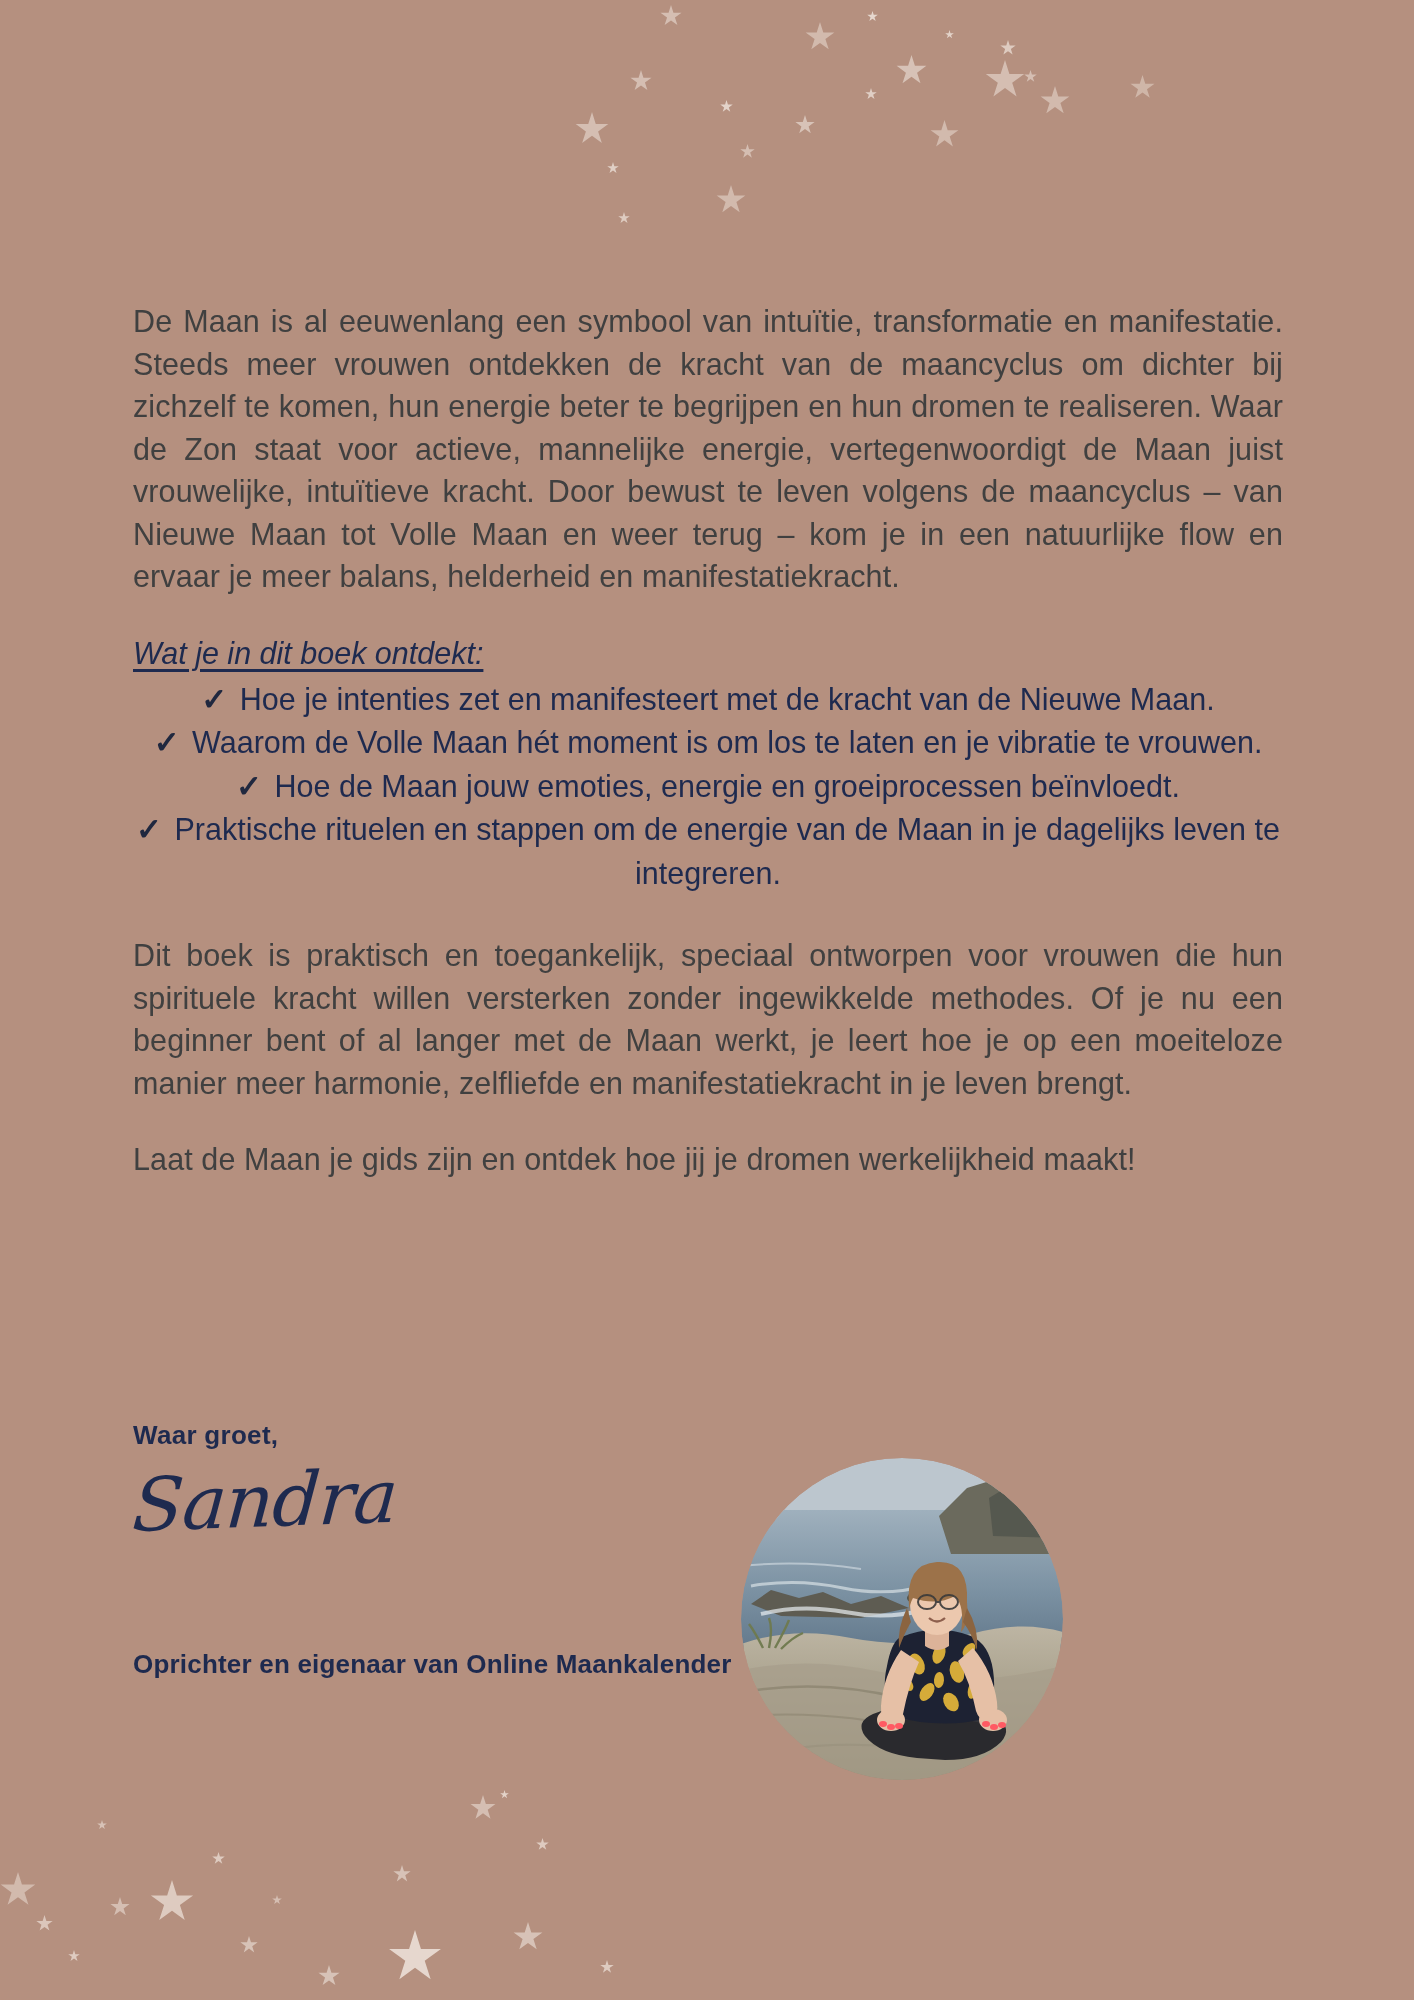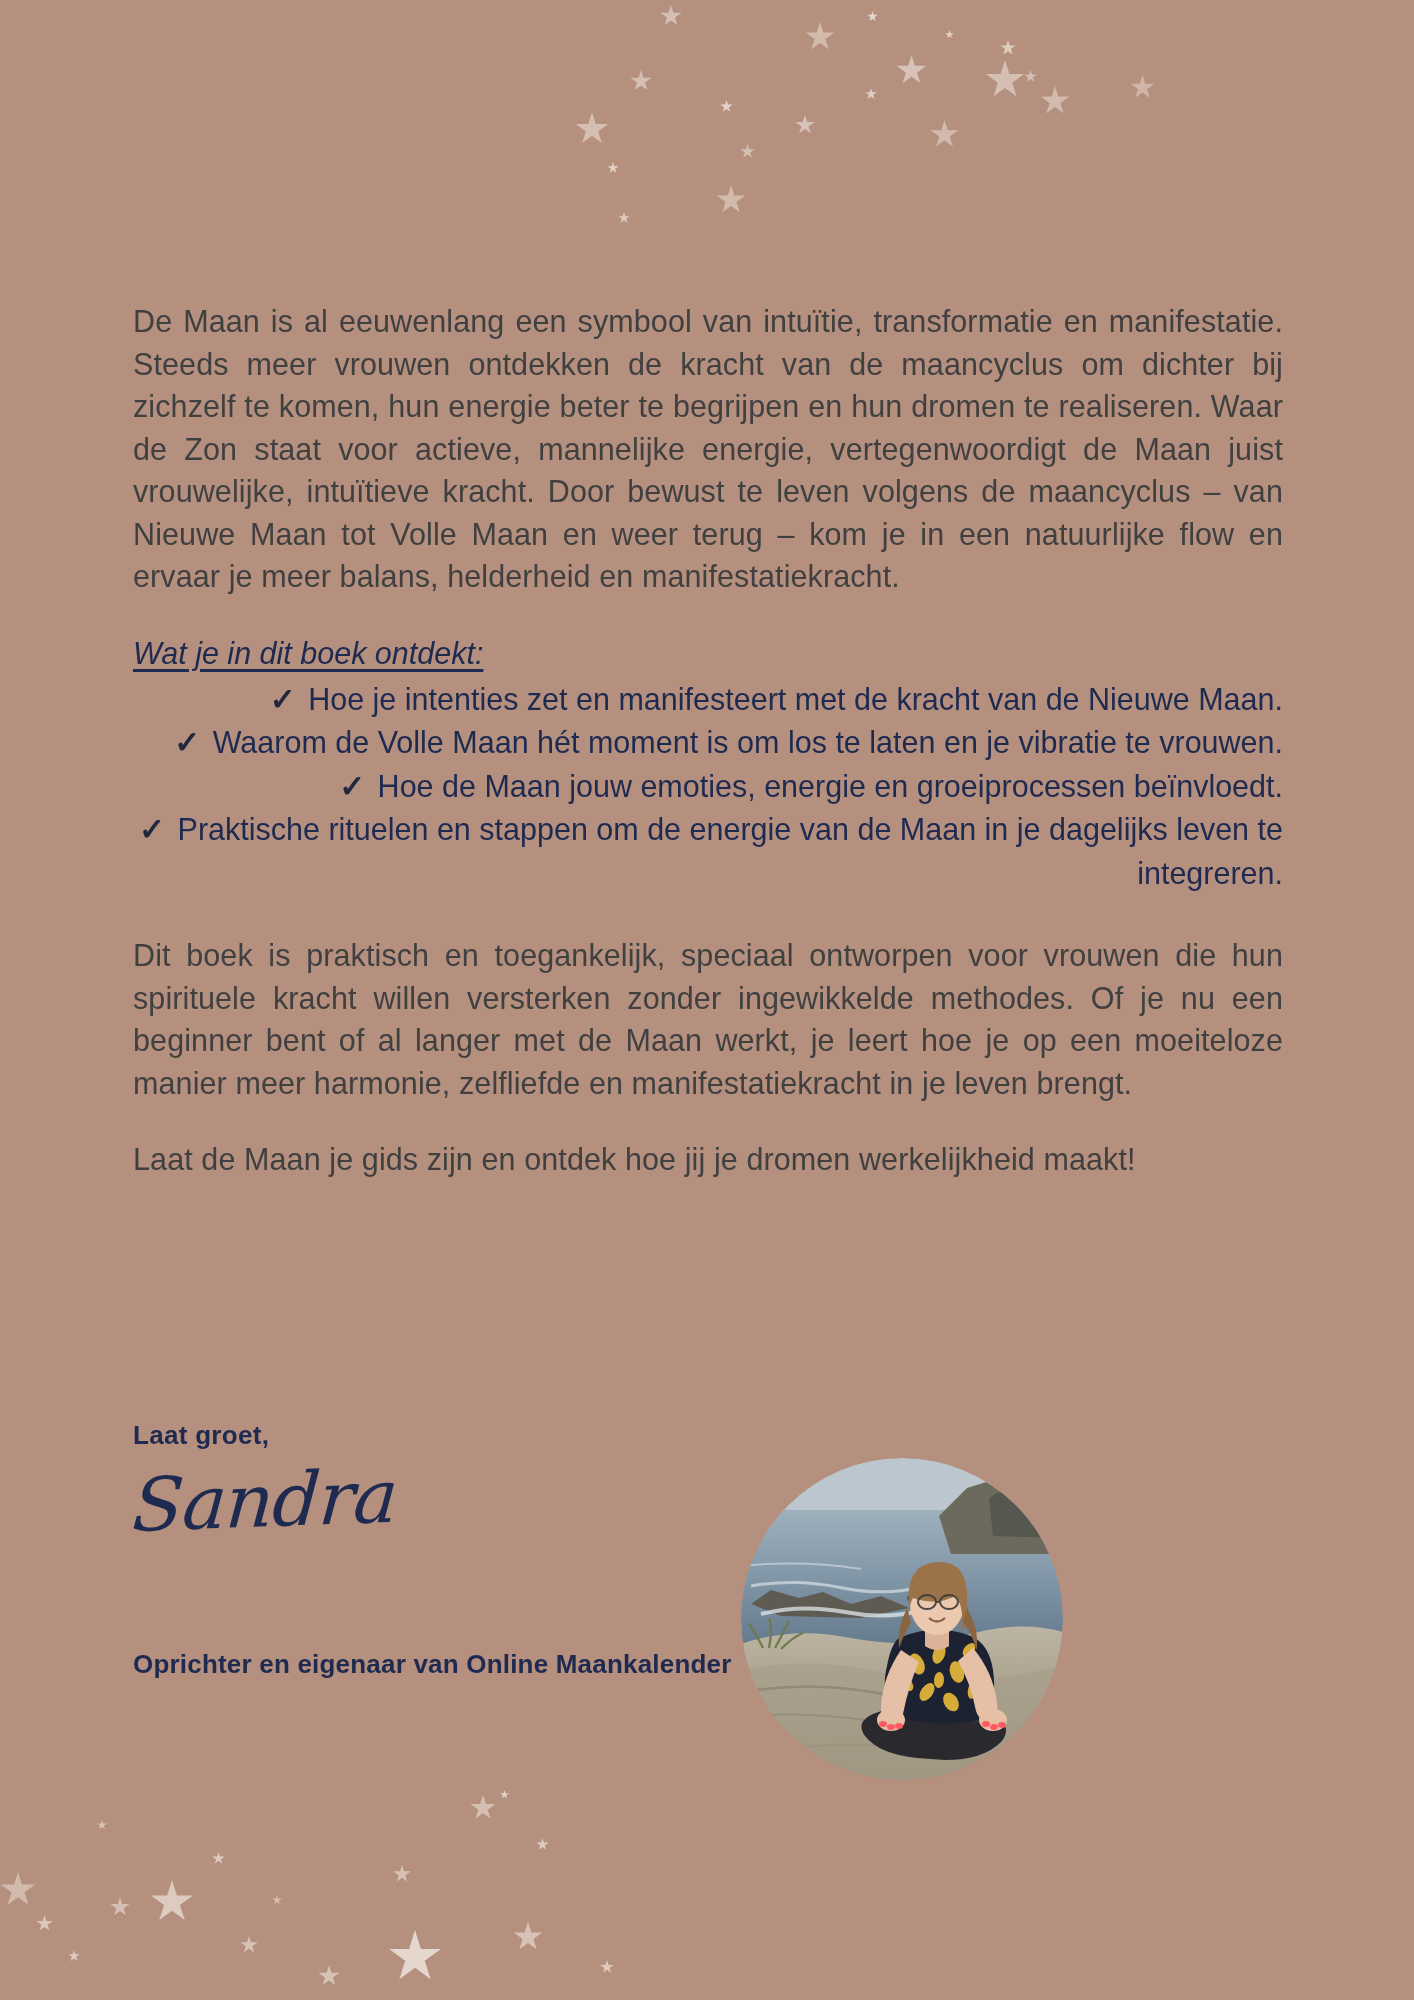--- a/index.html
+++ b/index.html
@@ -69,21 +69,21 @@
     text-underline-offset: 5px;
     margin-bottom: 4px;
     display: inline-block;
     font-style: italic;
   }
   .check-item {
     font-size: 30.5px;
     line-height: 42.5px;
     display: block;
     margin: 0;
-    text-align: right;
+    text-align: center;
   }
   .check-item .tick {
     font-size: 31px;
     margin-right: 4px;
     color: #20283f;
     font-weight: 700;
     display: inline;
   }
 
   
@@ -190,21 +190,21 @@
           <div class="check-item"><span class="tick">✓</span><span> Praktische rituelen en stappen om de energie van de Maan in je dagelijks leven te integreren.</span></div>
         </div>
     </div>
 
     <p class="body-para">Dit boek is praktisch en toegankelijk, speciaal ontworpen voor vrouwen die hun spirituele kracht willen versterken zonder ingewikkelde methodes. Of je nu een beginner bent of al langer met de Maan werkt, je leert hoe je op een moeiteloze manier meer harmonie, zelfliefde en manifestatiekracht in je leven brengt.</p>
 
     <p class="body-para last">Laat de Maan je gids zijn en ontdek hoe jij je dromen werkelijkheid maakt!</p>
   </div>
 
   <div class="sig-block">
-    <div class="lieve-groet">Laat groet,</div>
+    <div class="lieve-groet">Waar groet,</div>
     <div class="signature">Sandra</div>
     <div class="role-line">Oprichter en eigenaar van Online Maankalender</div>
   </div>
 
   <div class="portrait">
     <svg width="322" height="322" viewBox="0 0 322 322">
       <defs>
         <clipPath id="circleclip">
             <circle cx="161" cy="161" r="161"></circle>
           </clipPath>

